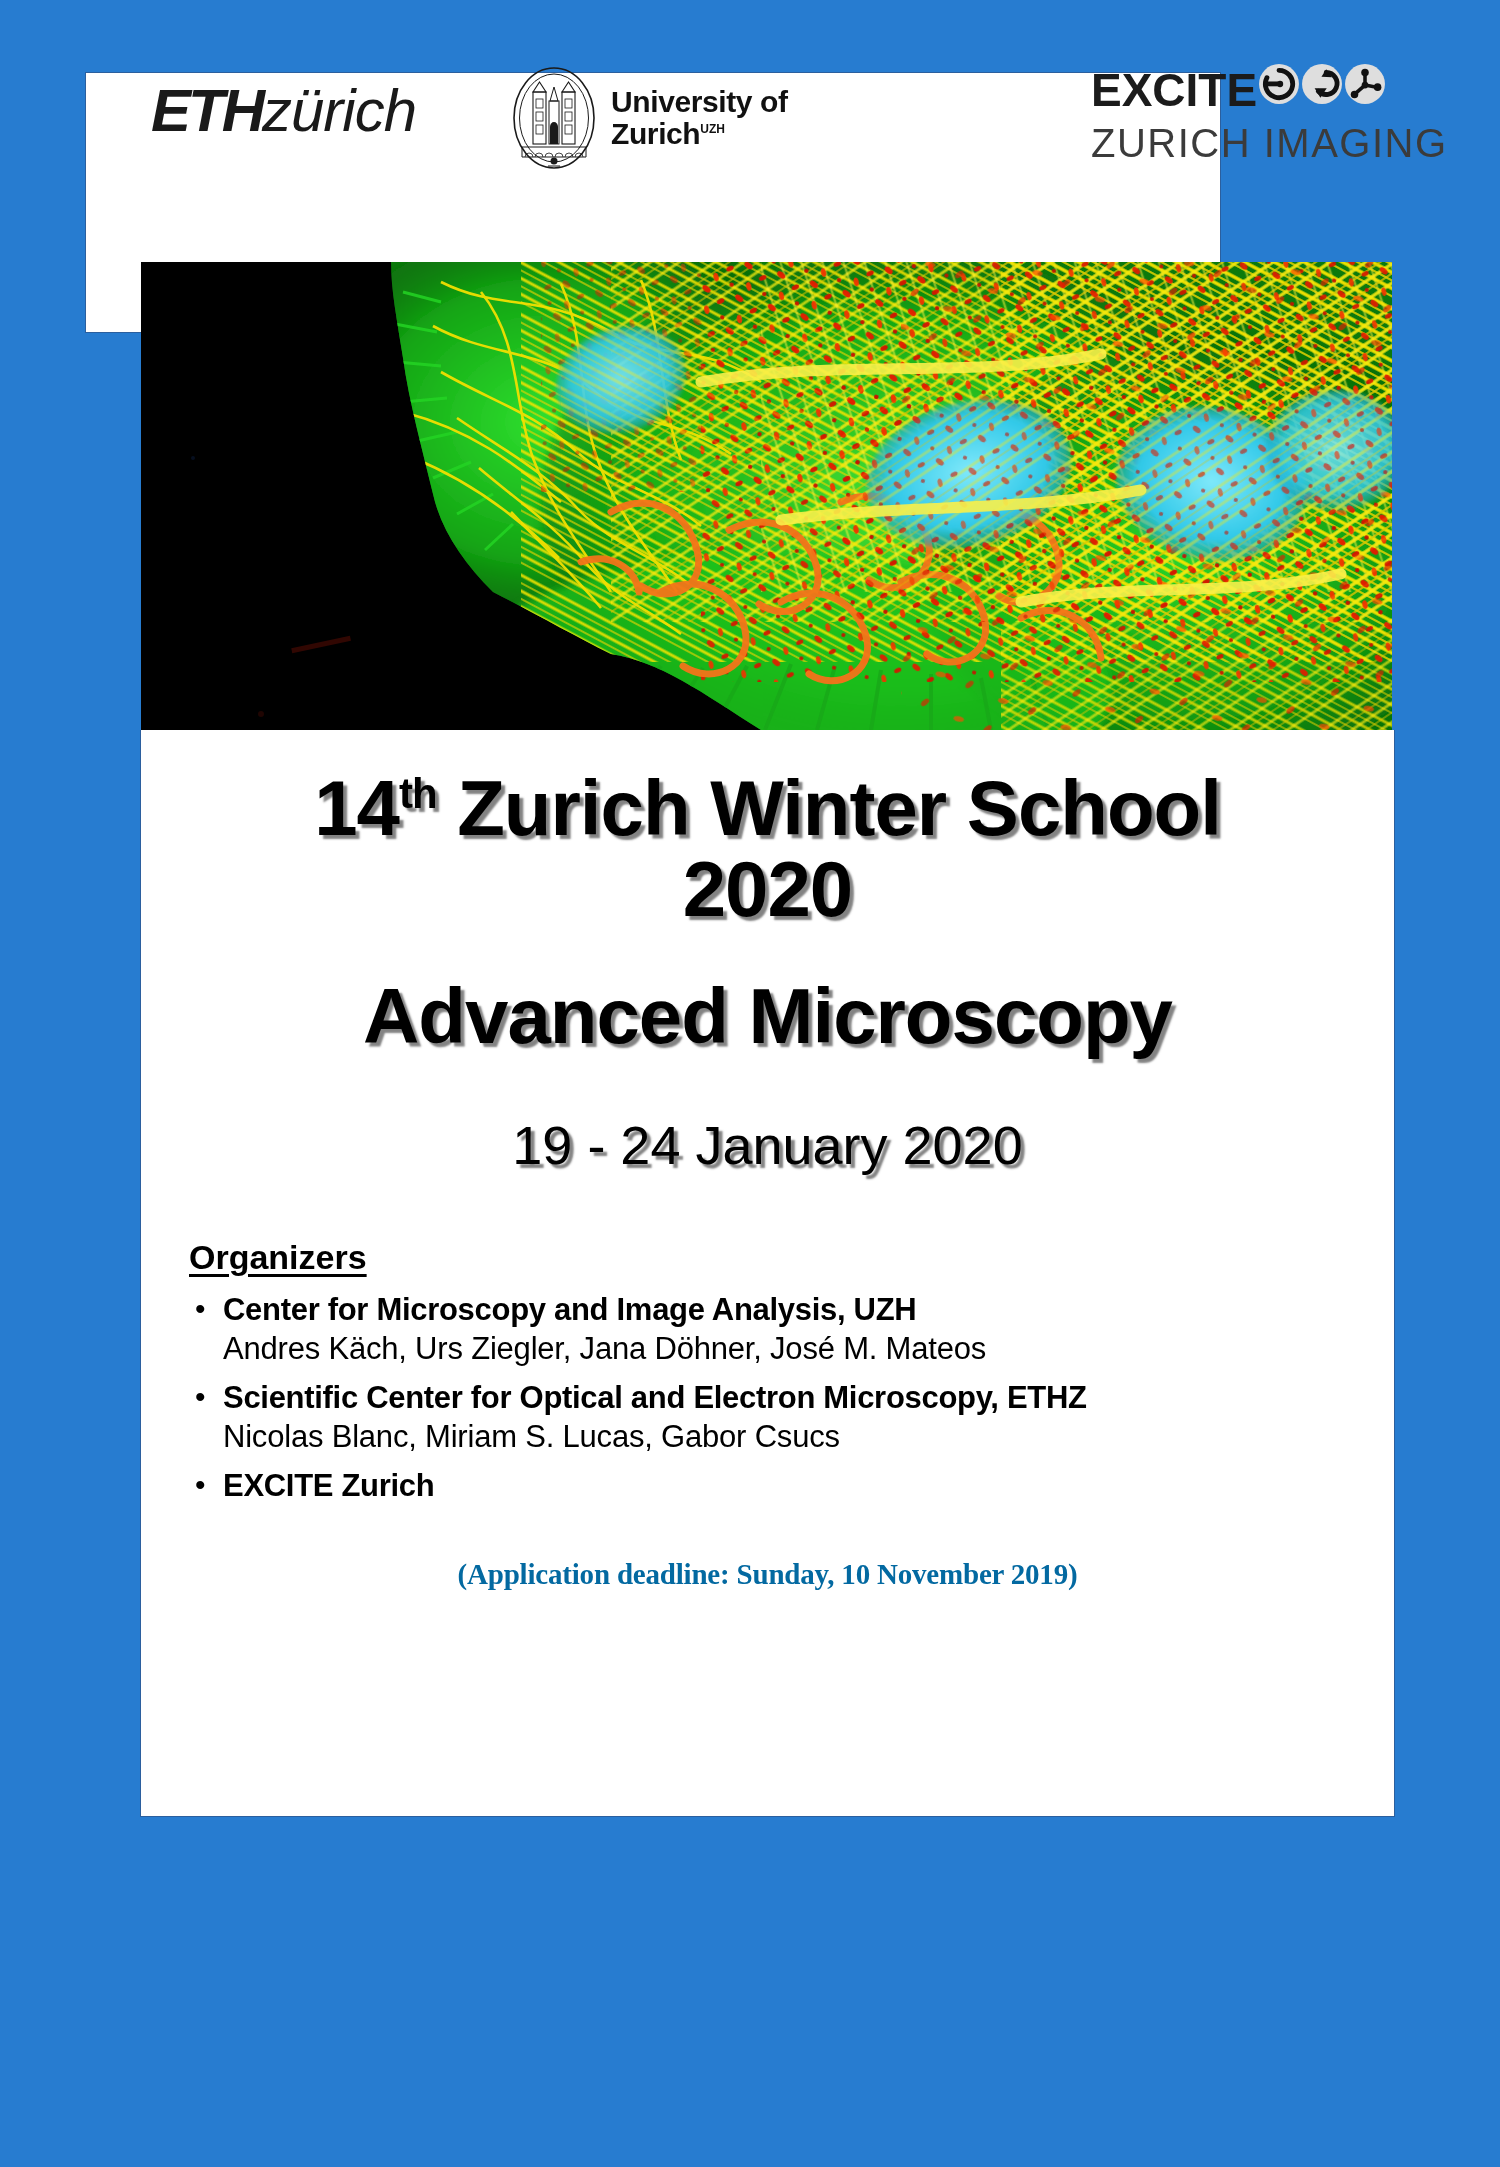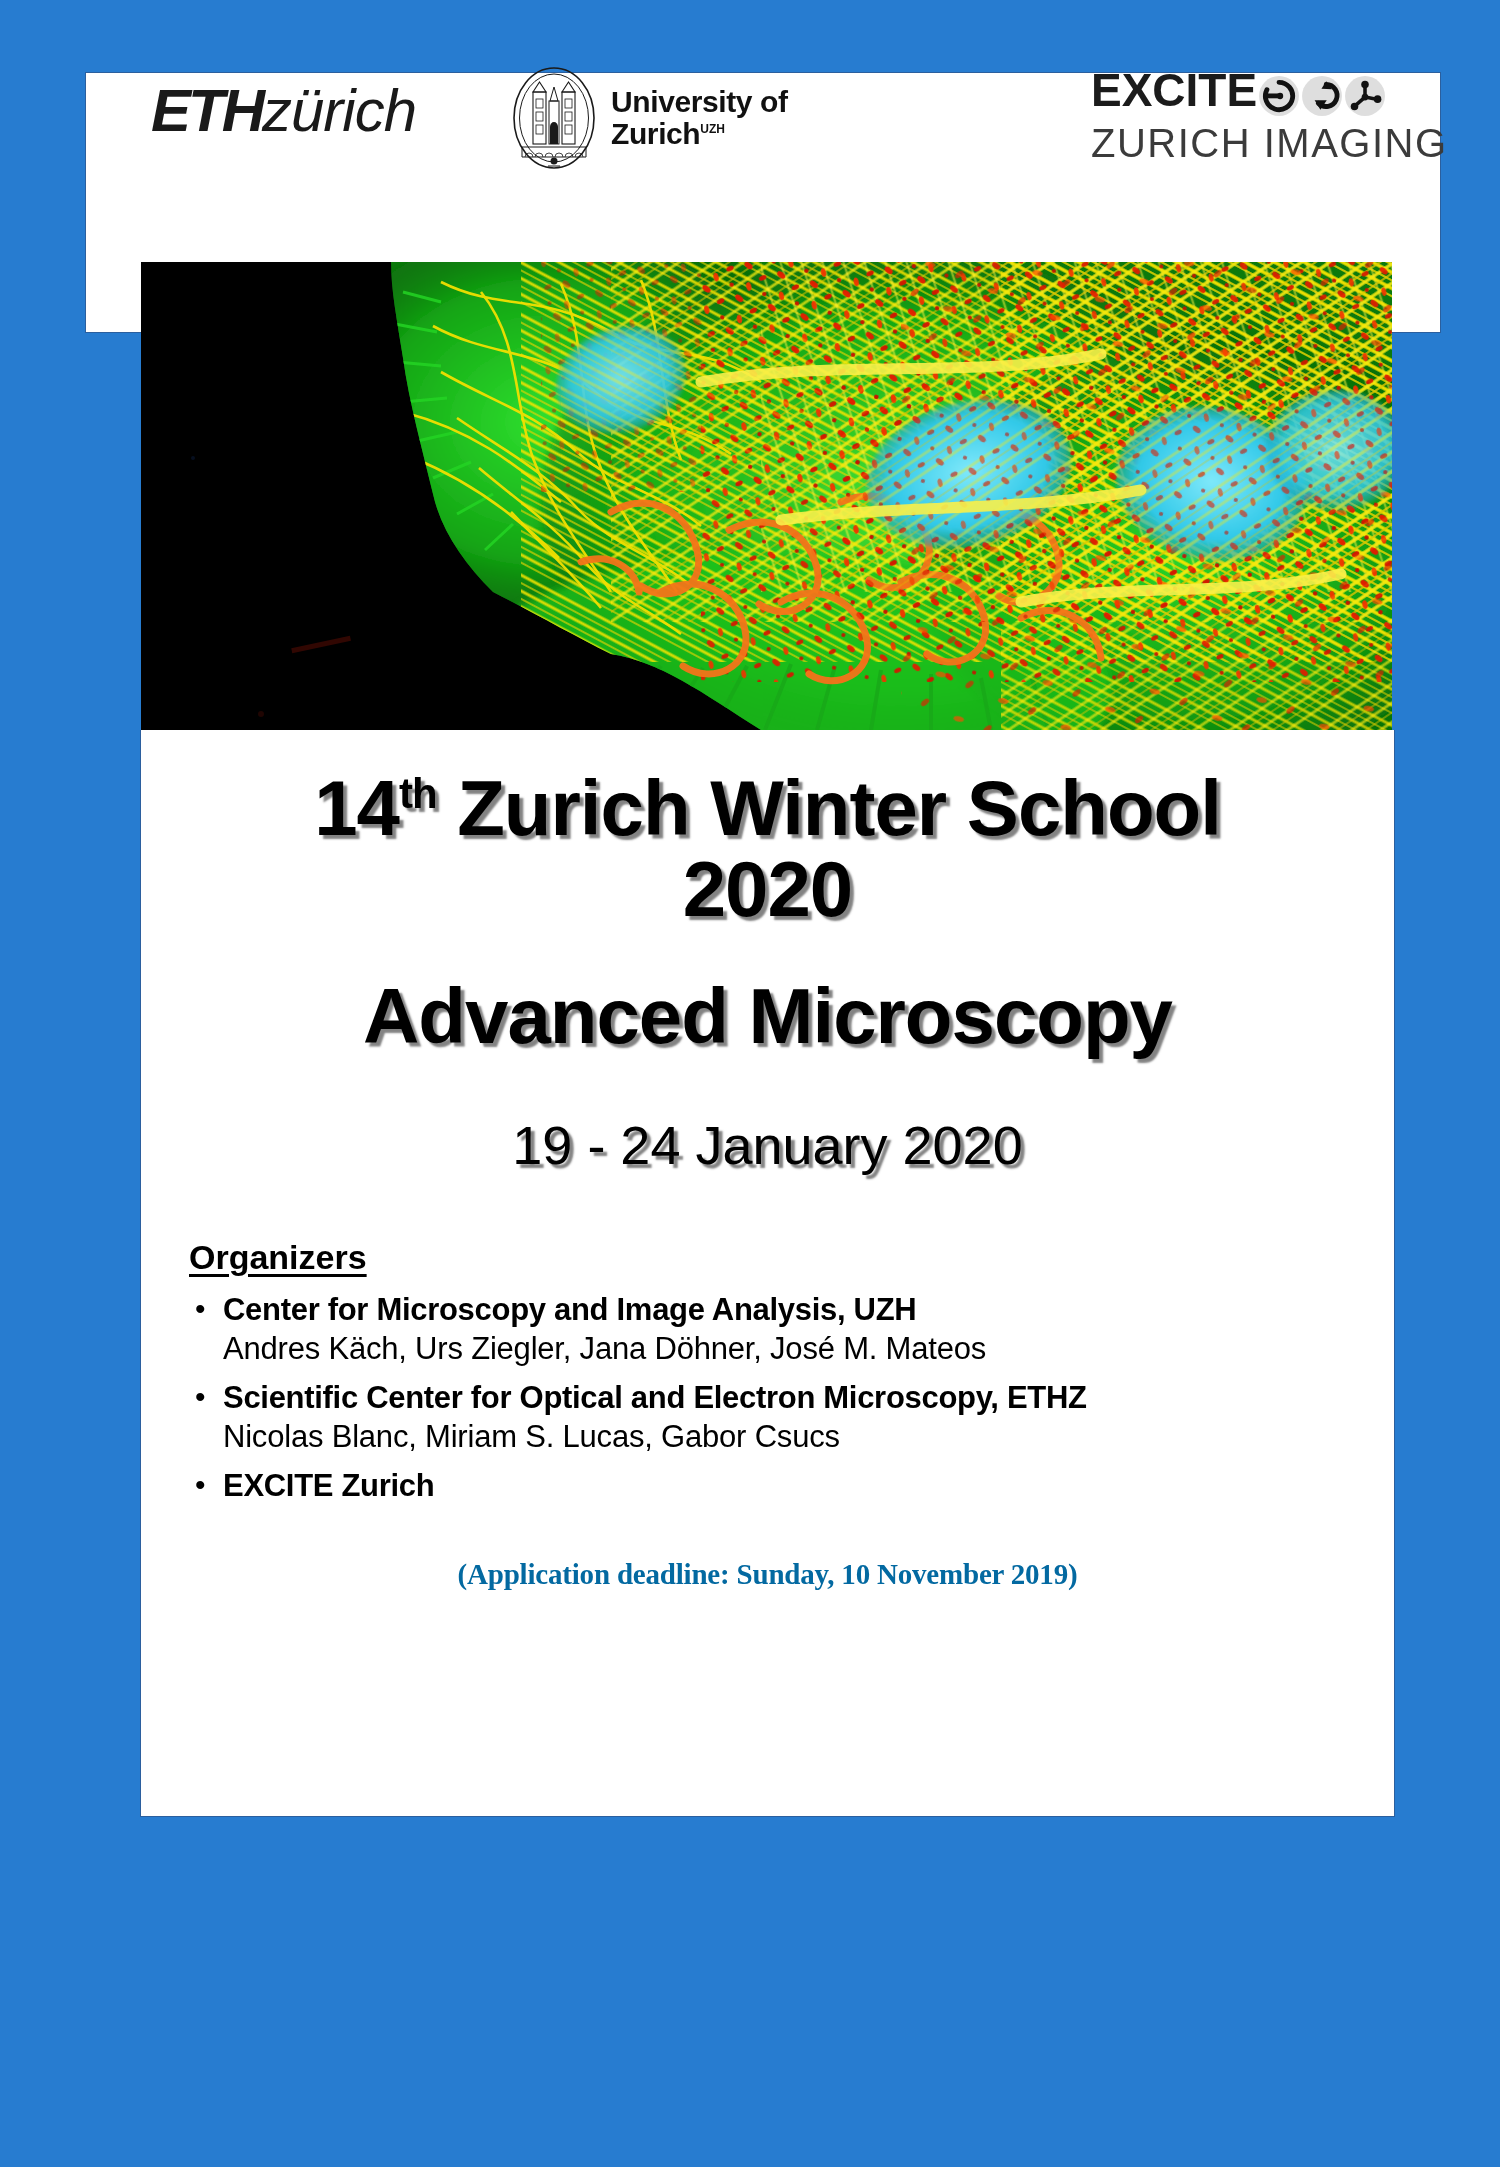--- a/index.html
+++ b/index.html
@@ -6,21 +6,21 @@
   body{
     width:1500px;height:2167px;
     background:#277CD0;
     font-family:"Liberation Sans", sans-serif;
     overflow:hidden;
     position:relative;
   }
 
   
   .header-panel{
-    position:absolute;left:85px;top:72px;width:1356px;height:261px;
+    position:absolute;left:85px;top:72px;width:1136px;height:261px;
     background:#ffffff;
     border:1px solid #2b5f9e;
     box-sizing:border-box;
     display:flex;align-items:center;
     z-index:2;
   }
 
   
   .eth-logo{
     position:absolute;left:65px;top:8px;
@@ -44,21 +44,21 @@
   .uzh-text{
     font-weight:bold;font-size:30px;line-height:1.08;
     color:#111;letter-spacing:-0.4px;
   }
   .uzh-text sup{font-size:12px;letter-spacing:0;}
 
   
   .excite-logo{
     position:absolute;left:1005px;top:-10px;
   }
-  .excite-row1{display:flex;align-items:flex-end;gap:1px;}
+  .excite-row1{display:flex;align-items:flex-start;gap:1px;}
   .excite-word{
     font-weight:bold;font-size:46px;letter-spacing:0px;color:#1b1b1b;
   }
   .excite-icon{width:42px;height:42px;display:block;}
   .excite-row2{
     font-size:40px;letter-spacing:1.5px;color:#3b3b3b;margin-top:4px;
     white-space:nowrap;
   }
 
   

